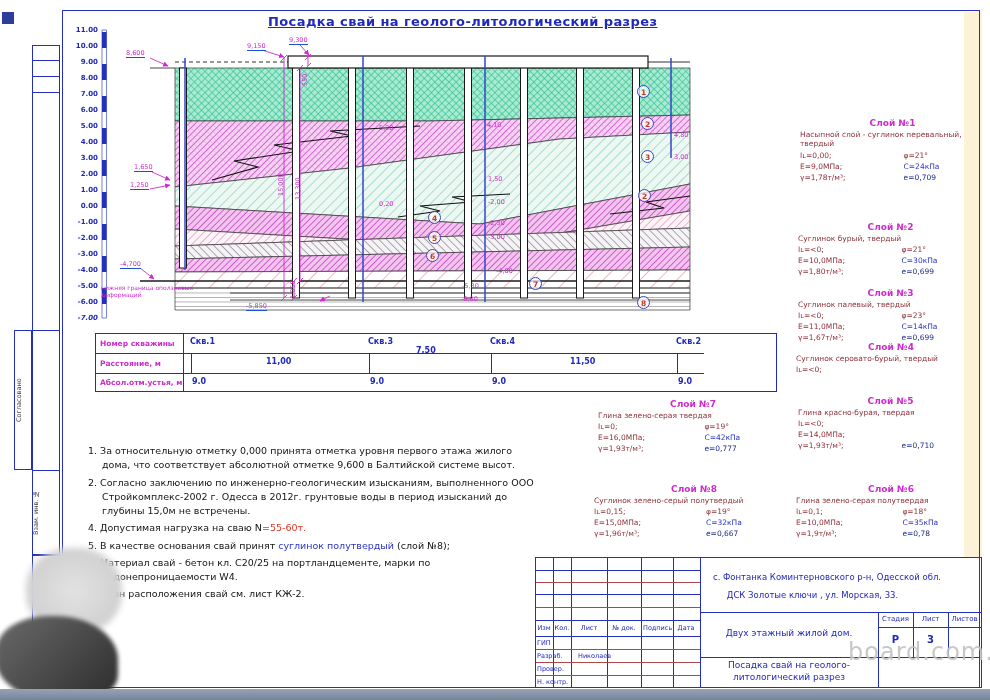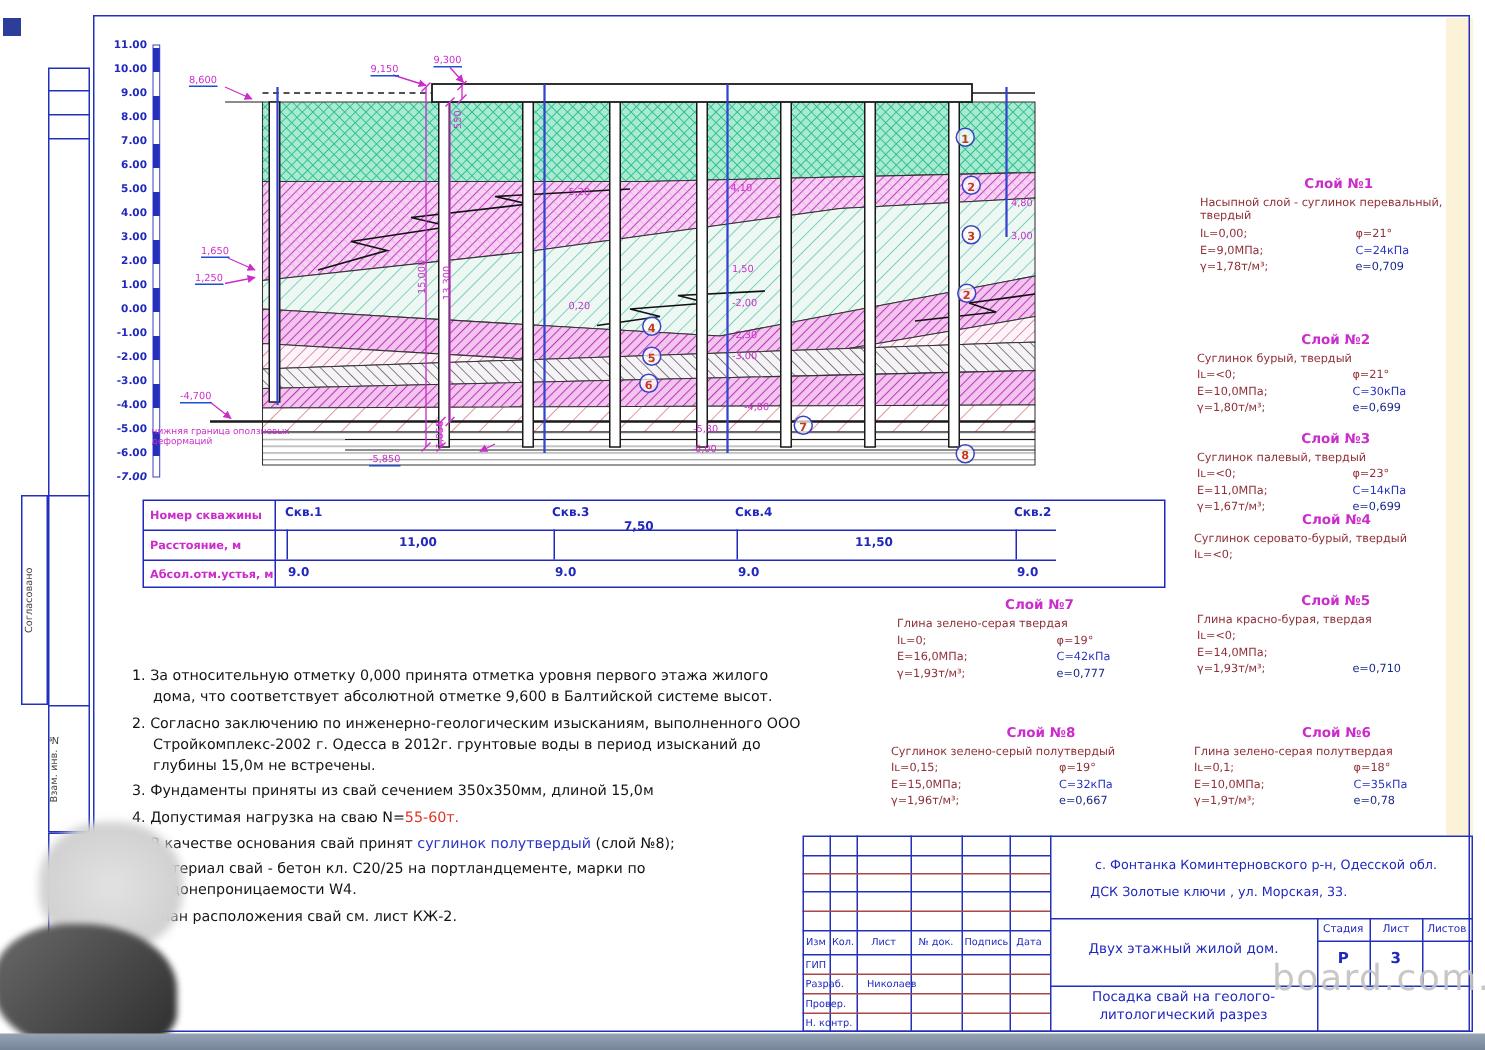--- a/index.html
+++ b/index.html
@@ -166,39 +166,39 @@
       <path d="M300,45 L309,55" marker-end="url(#ah)"></path>
       <path d="M152,172 L170,180" marker-end="url(#ah)"></path>
       <path d="M150,189 L170,185" marker-end="url(#ah)"></path>
       <path d="M140,268 L154,279" marker-end="url(#ah)"></path>
       <path d="M330,296 L320,301" marker-end="url(#ah)"></path>
     </g>
 
     <rect x="102" y="30" width="4.5" height="288" fill="url(#pScale)" stroke="#2330bb" stroke-width="0.6"></rect>
   </svg>
 
+  <div id="title" class="abs">Посадка свай на геолого-литологический разрез</div>
   <div id="landslide" class="abs">нижняя граница оползневых деформаций</div>
 
   <div id="btable" class="abs">
     <div class="tline" style="left:0;top:19px;width:608px;height:1.2px"></div>
     <div class="tline" style="left:0;top:39px;width:608px;height:1.2px"></div>
     <div class="tline" style="left:87px;top:0;width:1.2px;height:57px"></div>
     <div class="tline" style="left:95px;top:19px;width:1px;height:20px"></div>
     <div class="tline" style="left:273px;top:19px;width:1px;height:20px"></div>
     <div class="tline" style="left:395px;top:19px;width:1px;height:20px"></div>
     <div class="tline" style="left:581px;top:19px;width:1px;height:20px"></div>
     <div class="tbl-label" style="left:4px;top:5px">Номер скважины</div>
     <div class="tbl-label" style="left:4px;top:25px">Расстояние, м</div>
     <div class="tbl-label" style="left:4px;top:44px">Абсол.отм.устья, м</div>
   </div>
 
   <div id="notes" class="abs">
       <div class="note"><span>1. За относительную отметку  0,000 принята отметка уровня первого этажа жилого дома, что соответствует абсолютной отметке 9,600 в Балтийской системе высот.</span></div>
       <div class="note"><span>2. Согласно заключению по инженерно-геологическим изысканиям, выполненного ООО  Стройкомплекс-2002  г. Одесса в 2012г. грунтовые воды в период изысканий до глубины 15,0м не встречены.</span></div>
-      <div class="note"><span>3. Фундаменты приняты из свай сечением 350х350мм, длиной 15,0м</span></div>
       <div class="note"><span>4. Допустимая нагрузка на сваю N=</span><span class="red">55-60т.</span></div>
       <div class="note"><span>5. В качестве основания свай принят </span><span class="blue">суглинок полутвердый</span><span> (слой №8);</span></div>
       <div class="note"><span>6. Материал свай - бетон кл. С20/25 на портландцементе, марки по водонепроницаемости W4.</span></div>
       <div class="note"><span>7. План расположения свай  см. лист КЖ-2.</span></div>
     </div>
 
   <div id="overlay" class="abs" style="left:0;top:0;width:990px;height:700px">
       <div class="scl" style="left: 64px; top: 26px;">11.00</div>
       <div class="scl" style="left: 64px; top: 42px;">10.00</div>
       <div class="scl" style="left: 64px; top: 58px;">9.00</div>
@@ -409,21 +409,21 @@
       <div class="tb7" style="left: 643px; top: 624px; width: 28px; text-align: center;">Подпись</div>
       <div class="tb7" style="left: 672px; top: 624px; width: 28px; text-align: center;">Дата</div>
       <div class="tb7" style="left: 537px; top: 639px;">ГИП</div>
       <div class="tb7" style="left: 537px; top: 652px;">Разраб.</div>
       <div class="tb7" style="left: 537px; top: 665px;">Провер.</div>
       <div class="tb7" style="left: 537px; top: 678px;">Н. контр.</div>
       <div class="tb7" style="left: 578px; top: 652px;">Николаев</div>
     </div>
 
   <div id="tb-outer" class="abs"></div>
-  <div class="tb-c" style="left:728px;top:572px;width:232px">с. Фонтанка Коминтерновского р-н, Одесской обл.</div>
+  <div class="tb-c" style="left:711px;top:572px;width:232px">с. Фонтанка Коминтерновского р-н, Одесской обл.</div>
   <div class="tb-c" style="left:700px;top:590px;width:225px">ДСК  Золотые ключи , ул. Морская, 33.</div>
   <div class="tb-c" style="left:700px;top:628px;width:178px;font-size:9px">Двух этажный жилой дом.</div>
   <div class="tb-c" style="left:878px;top:615px;width:35px;font-size:7px">Стадия</div>
   <div class="tb-c" style="left:913px;top:615px;width:35px;font-size:7px">Лист</div>
   <div class="tb-c" style="left:948px;top:615px;width:33px;font-size:7px">Листов</div>
   <div class="tb-big" style="left:878px;top:634px;width:35px">Р</div>
   <div class="tb-big" style="left:913px;top:634px;width:35px">3</div>
   <div class="tb-big" style="left:948px;top:634px;width:33px"></div>
   <div class="tb-c" style="left:700px;top:660px;width:178px;font-size:9px">Посадка свай на геолого-</div>
   <div class="tb-c" style="left:700px;top:672px;width:178px;font-size:9px">литологический разрез</div>

